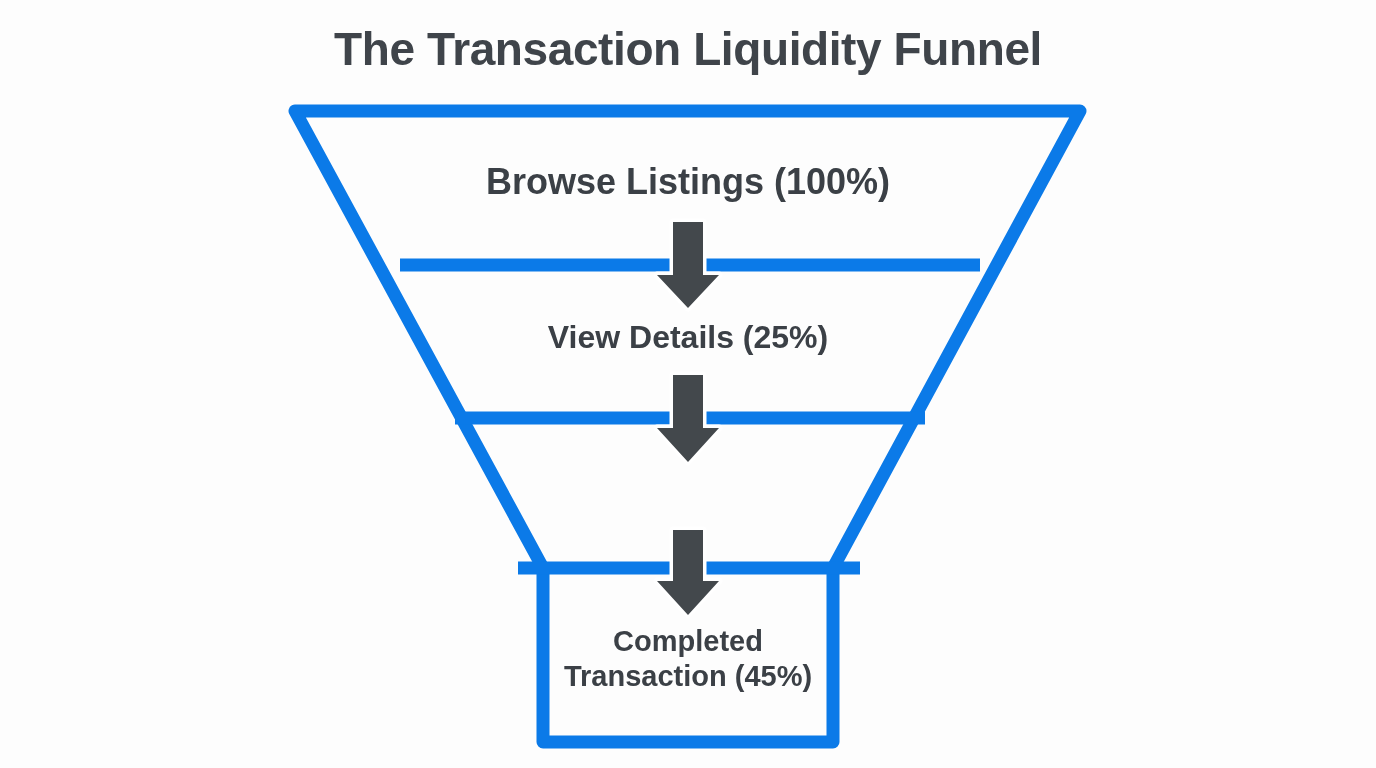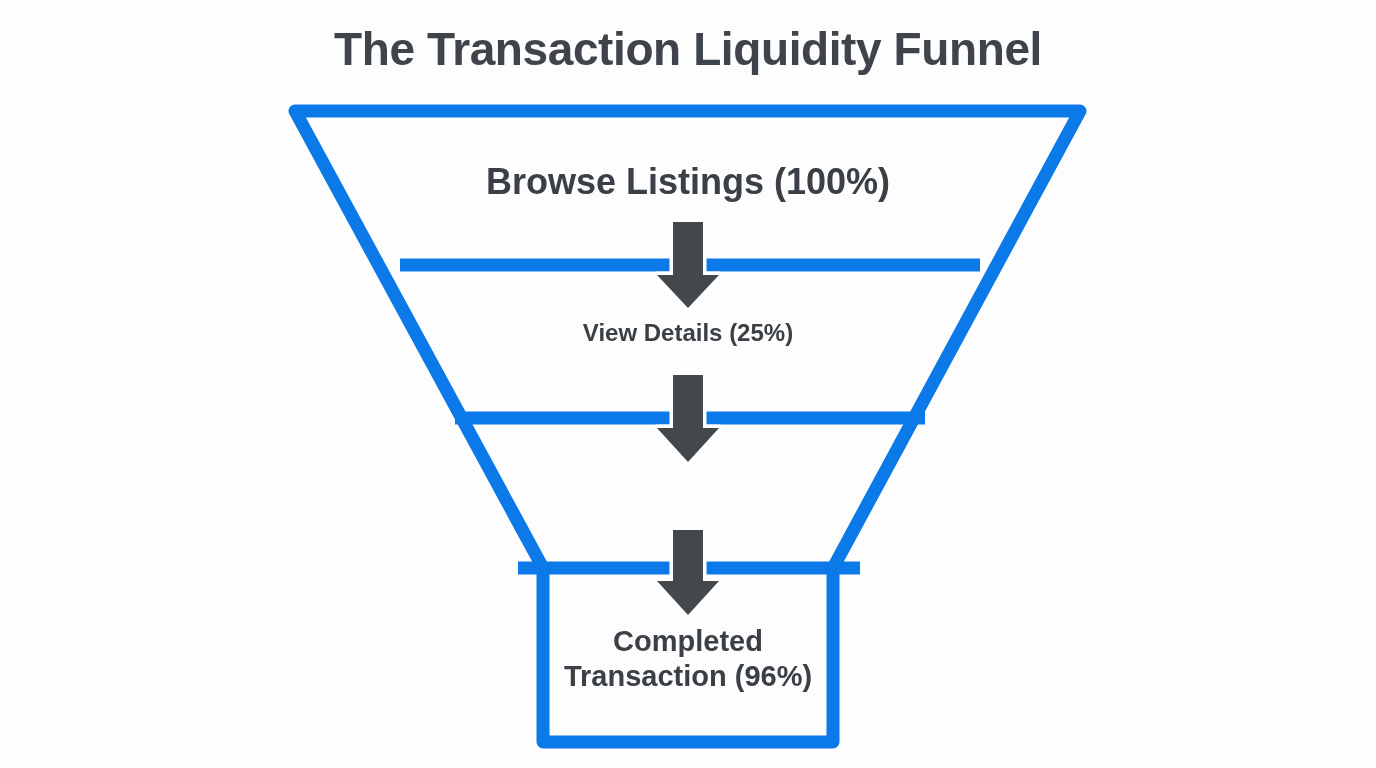--- a/index.html
+++ b/index.html
@@ -43,21 +43,21 @@
     white-space: nowrap;
   }
   #stage-label-0 {
     left: 0; width: 1376px;
     top: 160px;
     font-size: 36px;
   }
   #stage-label-1 {
     left: 0; width: 1376px;
     top: 318px;
-    font-size: 24px;
+    font-size: 32px;
   }
   #stage-label-2 {
     left: 0; width: 1376px;
     top: 473px;
     font-size: 31px;
   }
   #stage-label-3 {
     left: 543px; width: 290px;
     top: 624px;
     font-size: 29px;
@@ -89,15 +89,15 @@
 
     <path d="M 673 530 L 703 530 L 703 581 L 719 581 L 688 615 L 657 581 L 673 581 Z" fill="#43484c" stroke="#ffffff" stroke-width="7" stroke-linejoin="round"></path>
     <path d="M 673 530 L 703 530 L 703 581 L 719 581 L 688 615 L 657 581 L 673 581 Z" fill="#43484c"></path>
   </svg>
 
   <div id="stage-label-0" class="stage-label">Browse Listings (100%)</div>
 
   <div id="stage-label-1" class="stage-label">View Details (25%)</div>
 
 
-  <div id="stage-label-3" class="stage-label">Completed Transaction (96%)</div>
+  <div id="stage-label-3" class="stage-label">Completed Transaction (45%)</div>
 
 </div>
 
 </body></html>

